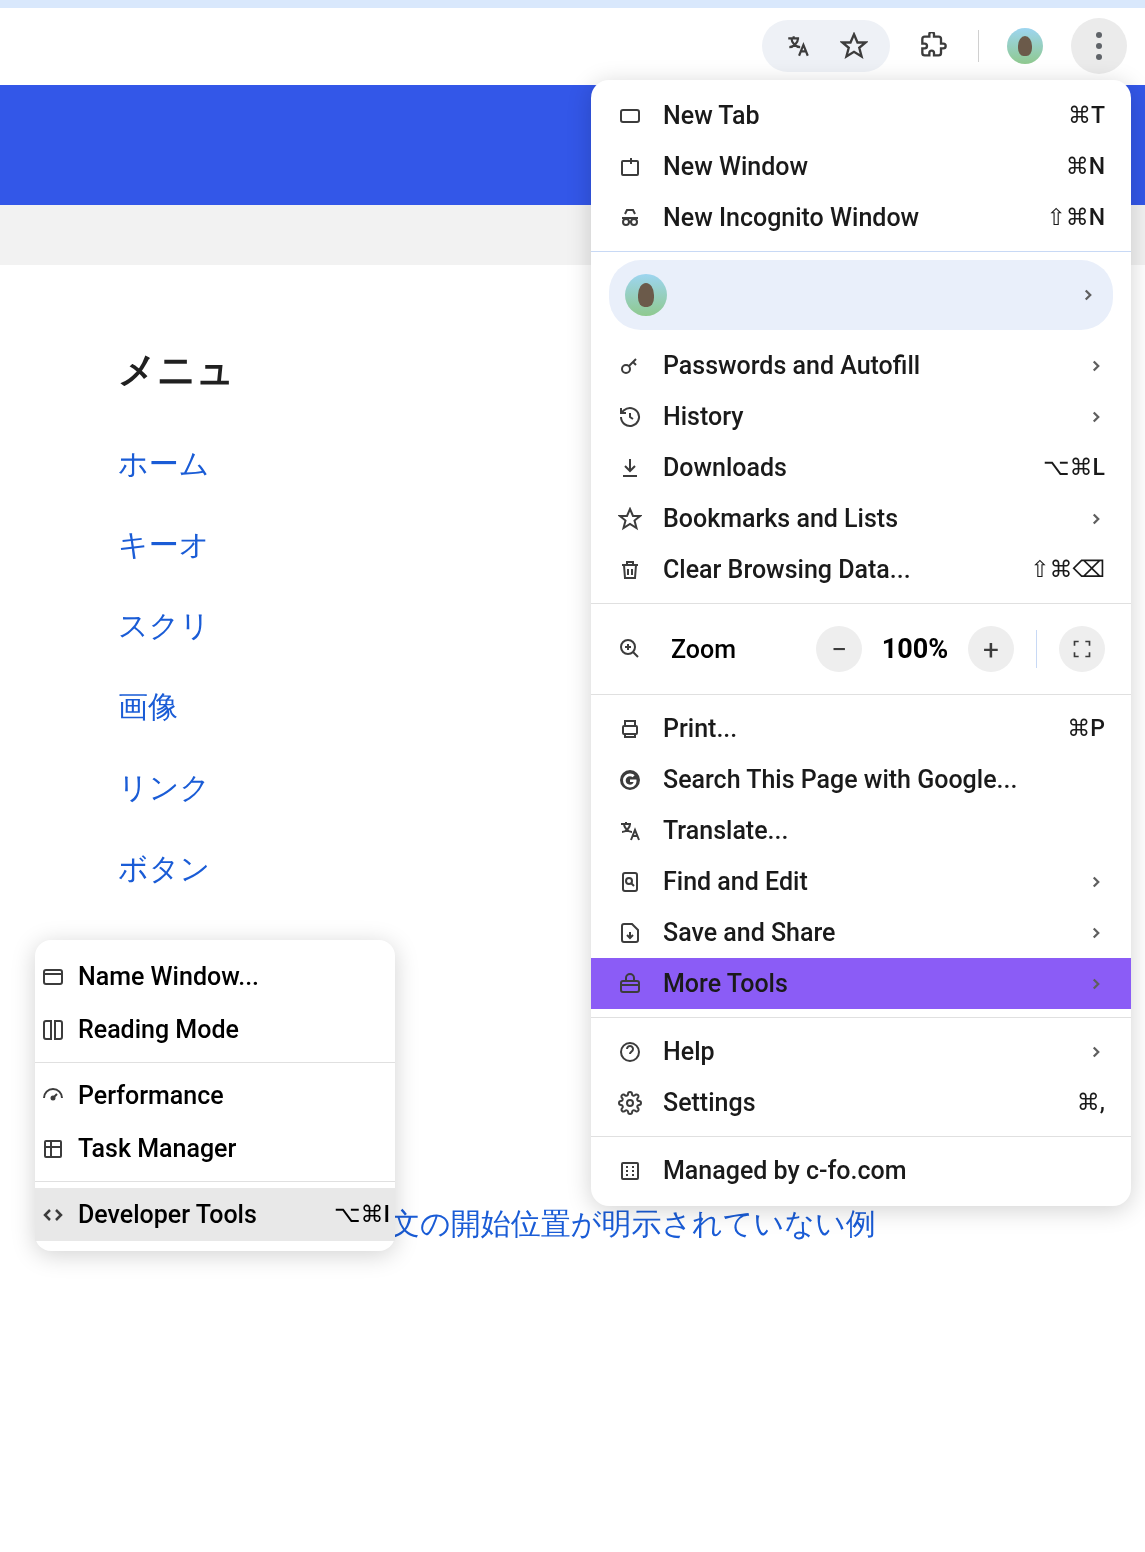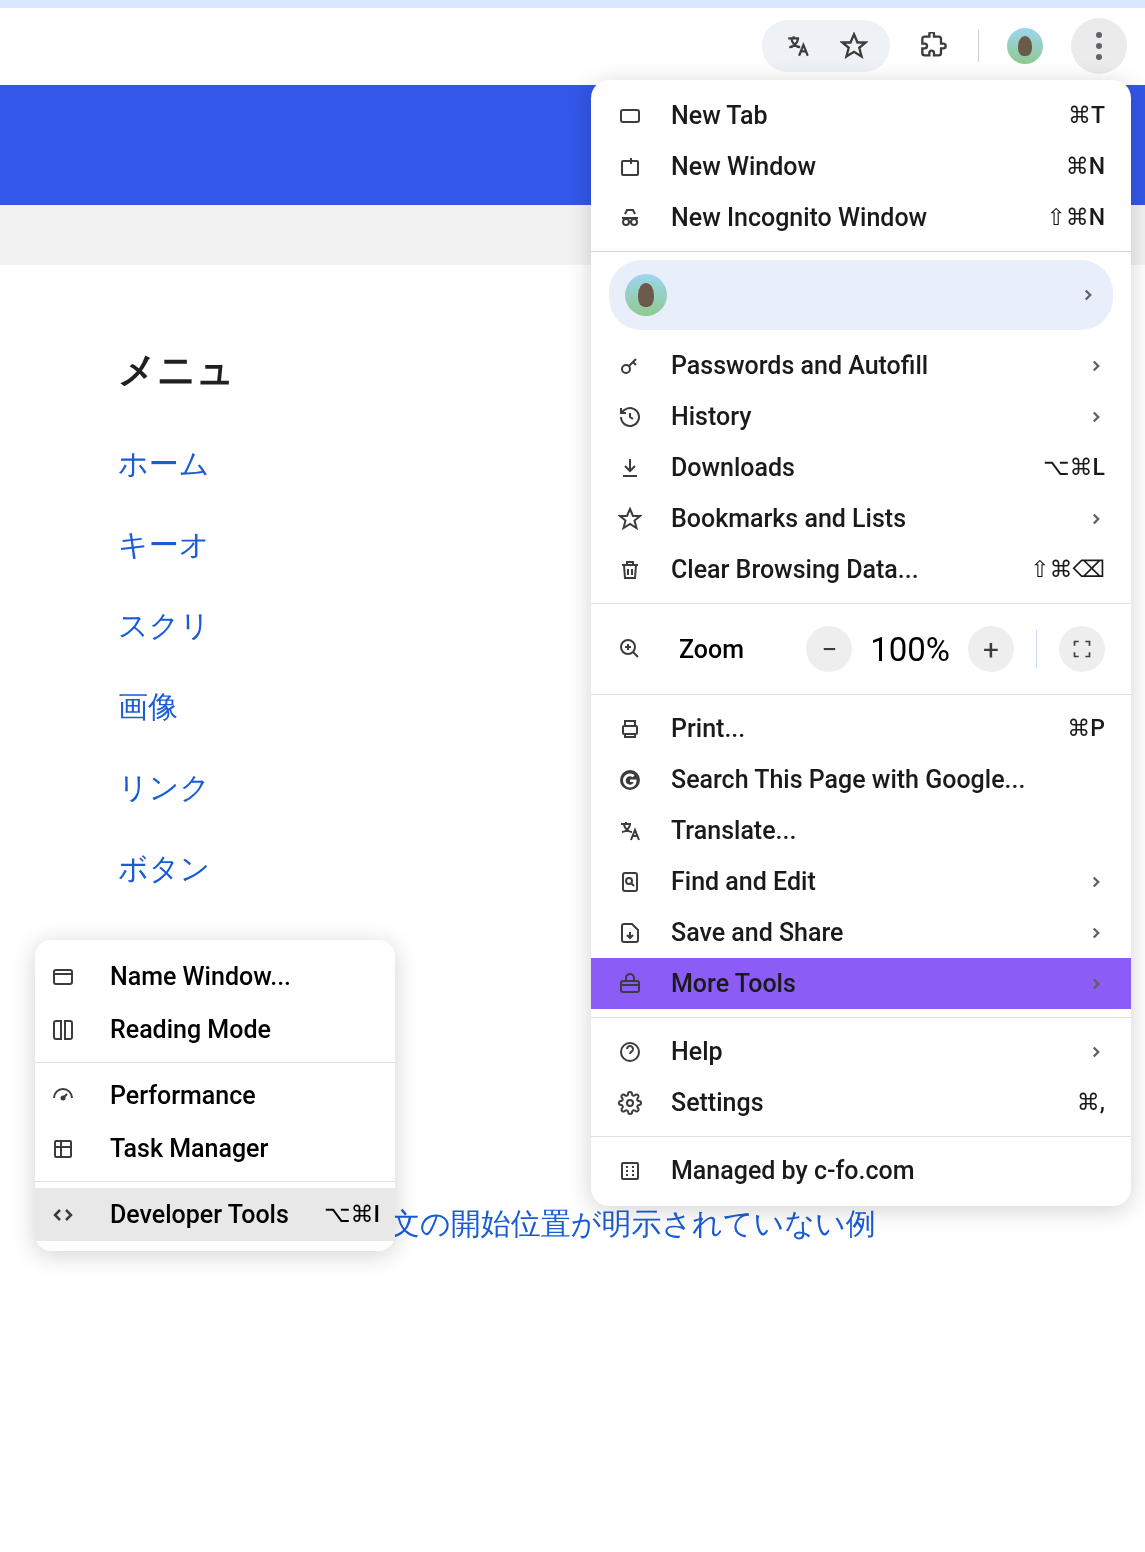--- a/index.html
+++ b/index.html
@@ -134,21 +134,21 @@
       background: #fff;
       border-radius: 18px;
       box-shadow: 0 4px 24px rgba(0,0,0,0.18);
       padding: 10px 0;
     }
     .menu-item {
       display: flex;
       align-items: center;
       padding: 11px 26px;
       min-height: 46px;
-      gap: 28px;
+      gap: 20px;
     }
     .menu-item.highlighted {
       background: #8b5cf6;
     }
     .menu-item-icon {
       width: 26px;
       height: 26px;
       display: flex;
       align-items: center;
       justify-content: center;
@@ -204,21 +204,21 @@
       transform: translateX(-50%);
       width: 16px;
       height: 24px;
       background: #6b5a4a;
       border-radius: 50% 50% 40% 40%;
     }
     .zoom-row {
       display: flex;
       align-items: center;
       padding: 14px 26px;
-      gap: 36px;
+      gap: 28px;
     }
     .zoom-label {
       font-size: 25px;
       font-weight: 500;
       flex: 1;
     }
     .zoom-controls {
       display: flex;
       align-items: center;
       gap: 18px;
@@ -228,22 +228,22 @@
       height: 46px;
       border-radius: 50%;
       background: #eeeeee;
       display: flex;
       align-items: center;
       justify-content: center;
       font-size: 28px;
       color: #3c3c3c;
     }
     .zoom-value {
-      font-size: 33px;
-      font-weight: 400;
+      font-size: 27px;
+      font-weight: 700;
       min-width: 70px;
       text-align: center;
     }
     .zoom-sep {
       width: 1px;
       height: 38px;
       background: #c8d9f5;
       margin: 0 4px;
     }
     
@@ -253,22 +253,22 @@
       left: 35px;
       width: 360px;
       background: #fff;
       border-radius: 16px;
       box-shadow: 0 4px 24px rgba(0,0,0,0.18);
       padding: 10px 0;
     }
     .submenu-item {
       display: flex;
       align-items: center;
-      padding: 12px 15px;
-      gap: 34px;
+      padding: 12px 5px;
+      gap: 12px;
       min-height: 48px;
     }
     .submenu-item.highlighted {
       background: #e8e8e8;
     }
     .submenu-label {
       font-size: 25px;
       font-weight: 500;
       flex: 1;
     }

